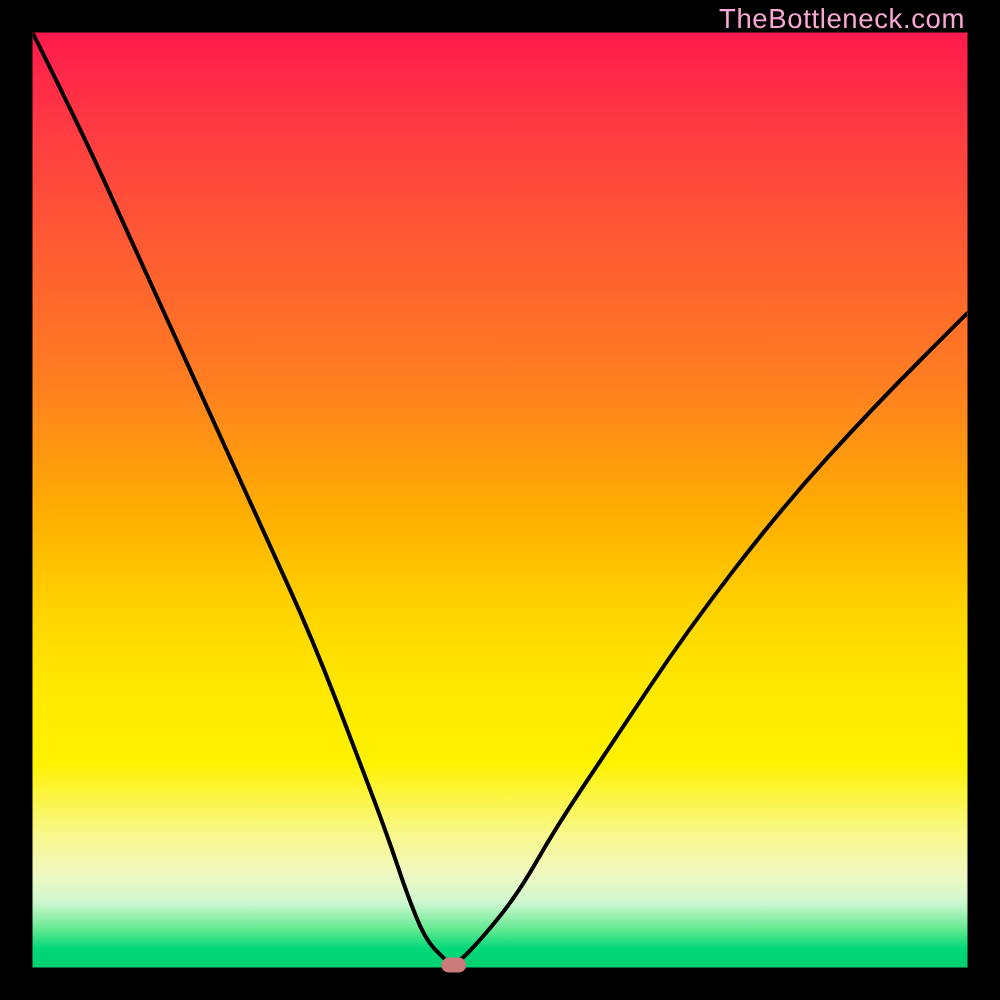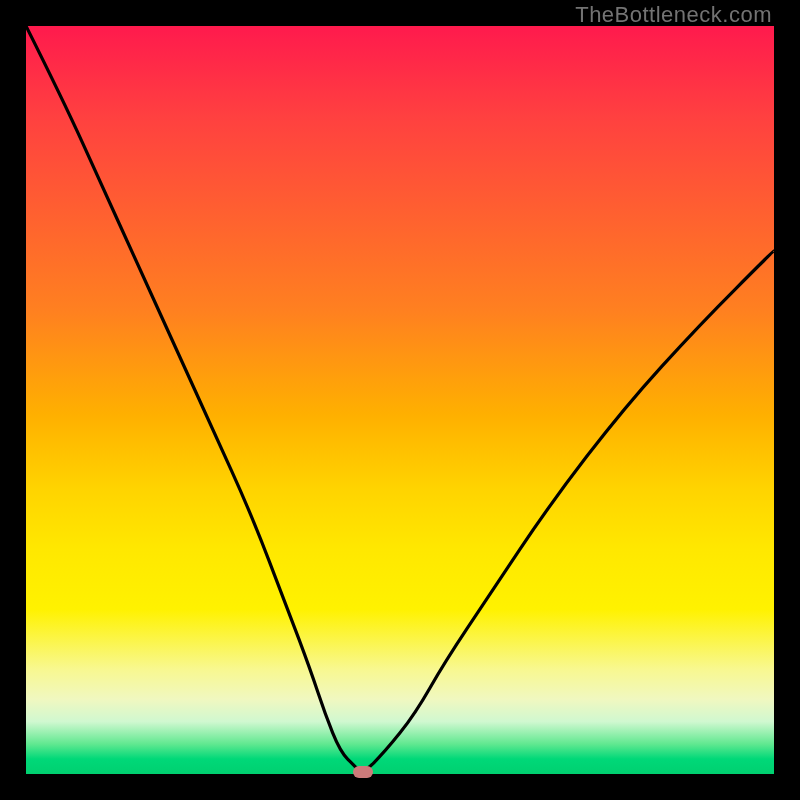--- a/index.html
+++ b/index.html
@@ -39,21 +39,21 @@
       #d0f8d0 93%,
       #60e890 96%,
       #00d878 98%,
       #00d070 100%
     );
   }
   .watermark {
     position: absolute;
     top: 2px;
     right: 28px;
-    color: #737373;
+    color: #f9a8d4;
     font-size: 22px;
     font-weight: 500;
     letter-spacing: 0.5px;
   }
   svg.curve {
     position: absolute;
     top: 0;
     left: 0;
     width: 748px;
     height: 748px;

